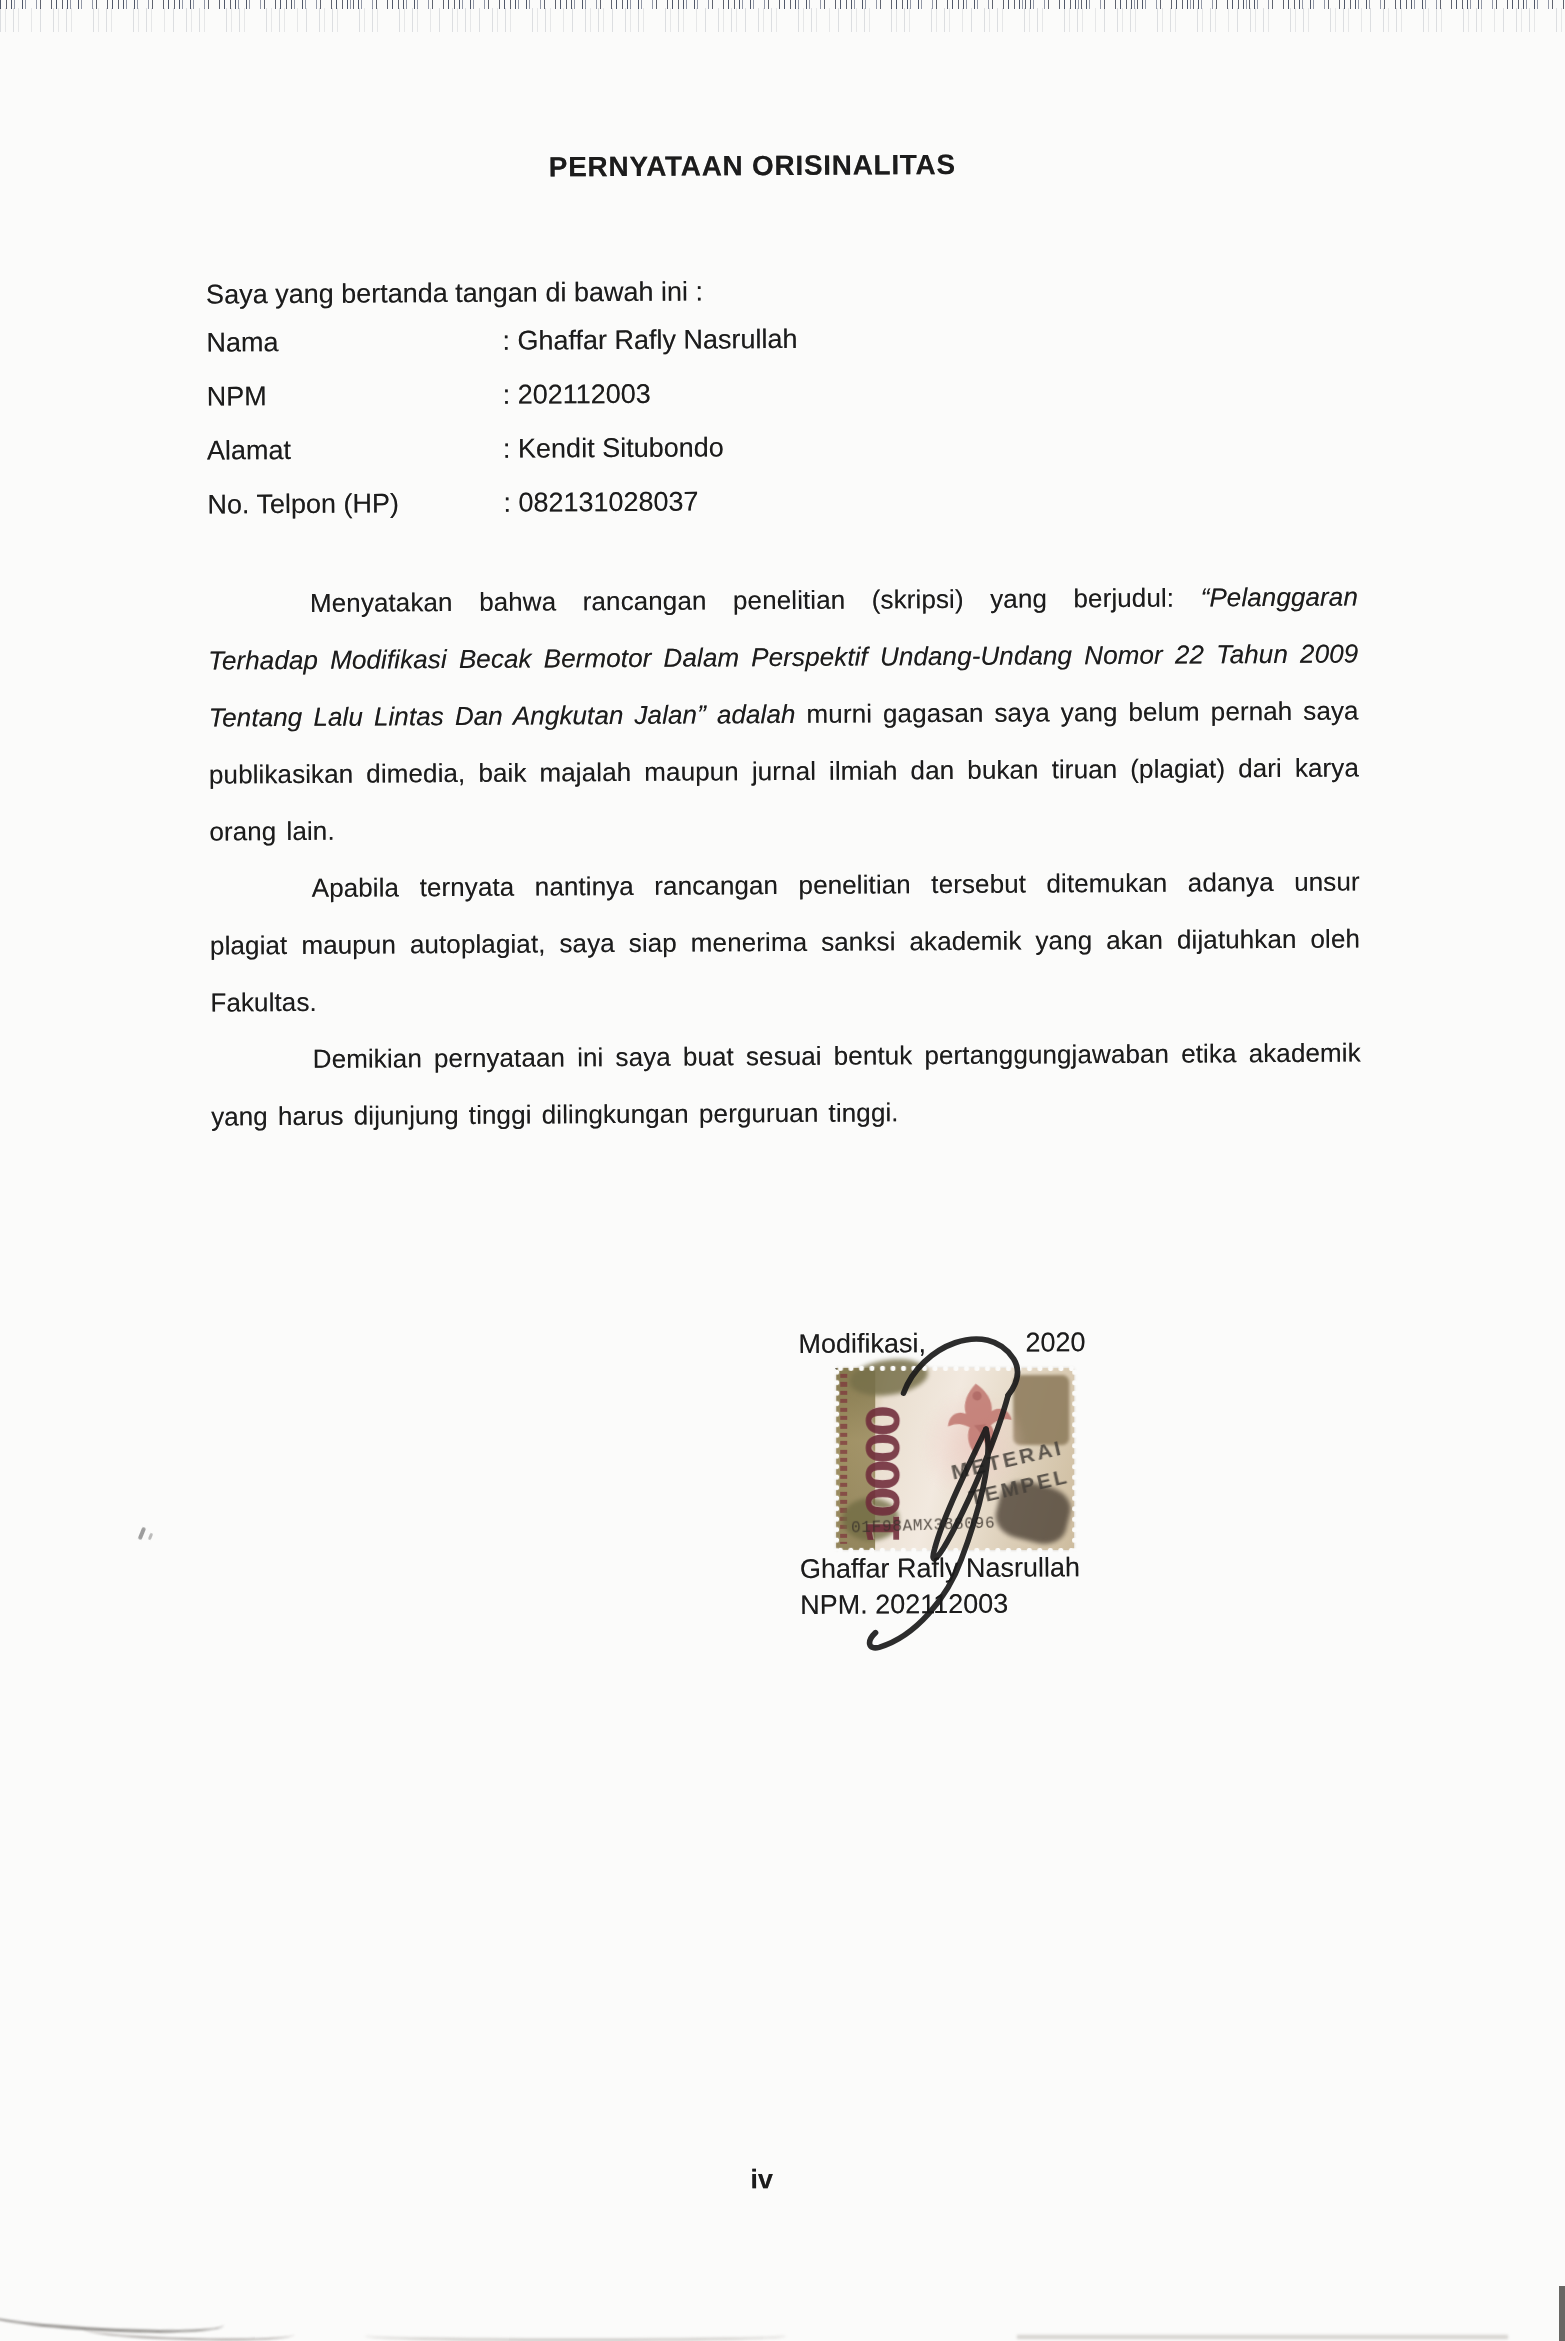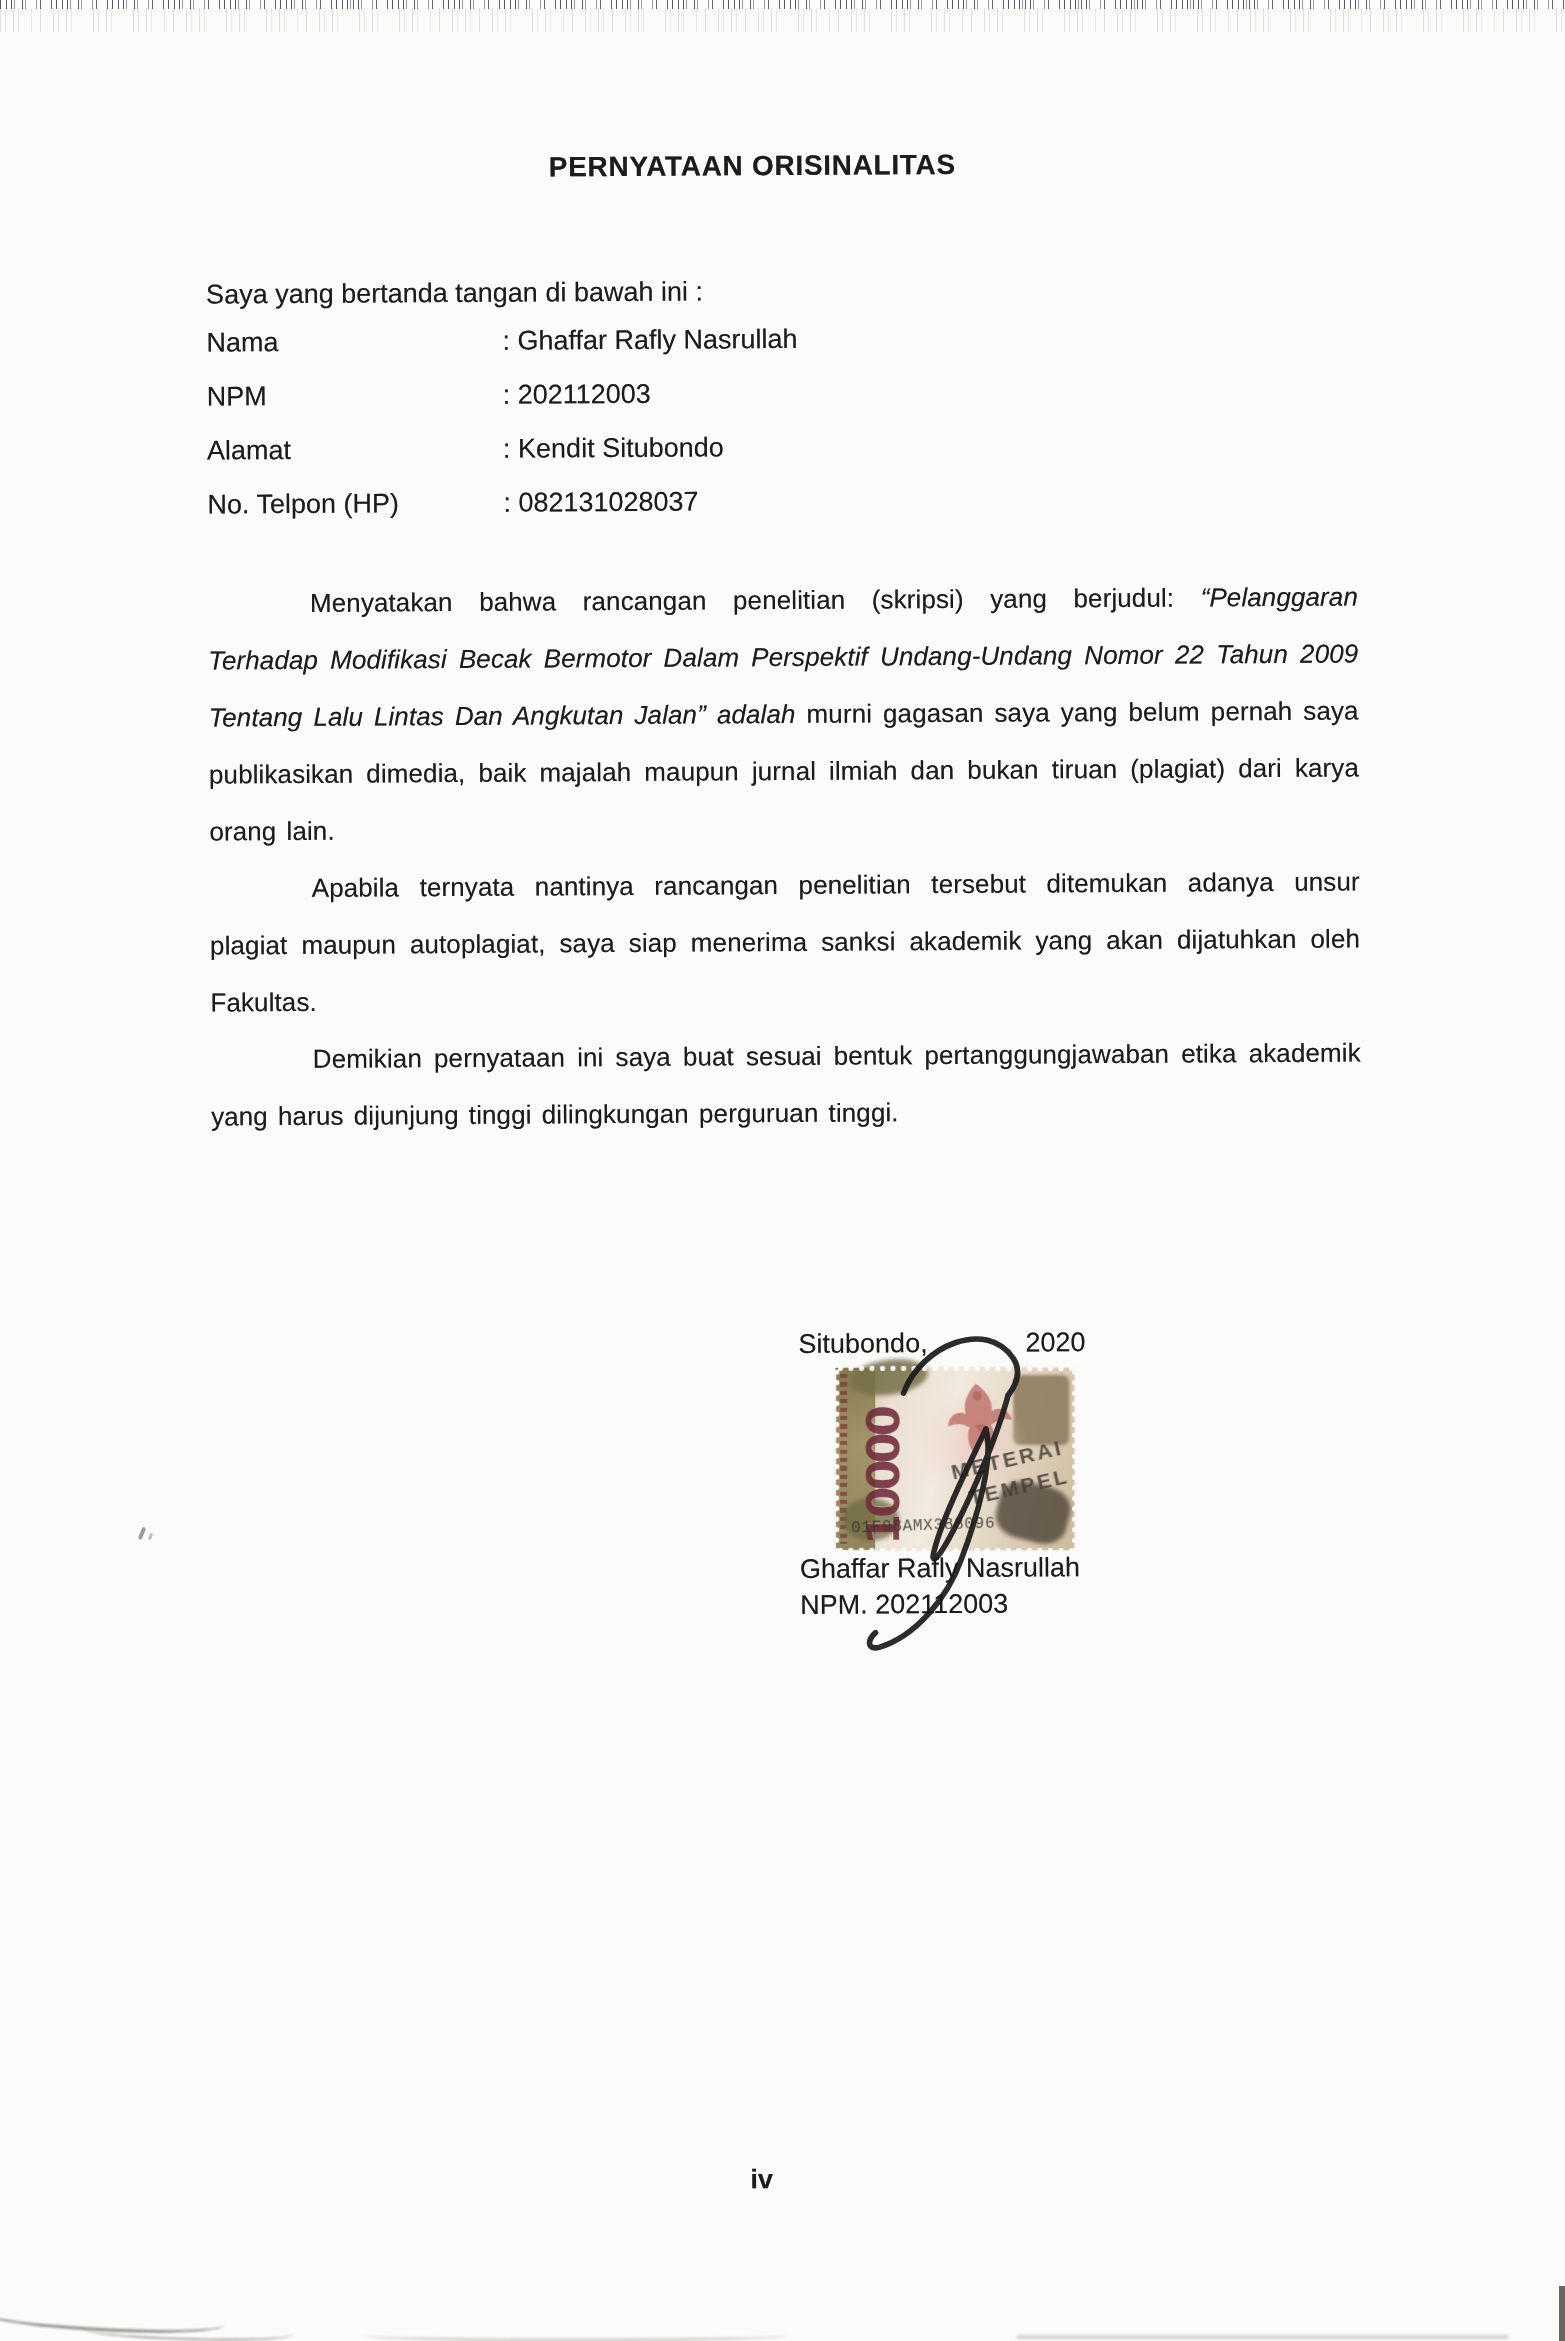--- a/index.html
+++ b/index.html
@@ -163,21 +163,21 @@
     <div class="cell ink">: 082131028037</div>
   </div>
 
   <div class="body-text">
     <p><span class="ink">Menyatakan bahwa rancangan penelitian (skripsi) yang berjudul: </span><span class="ink it">“Pelanggaran Terhadap Modifikasi Becak Bermotor Dalam Perspektif Undang-Undang Nomor 22 Tahun 2009 Tentang Lalu Lintas Dan Angkutan Jalan” adalah </span><span class="ink">murni gagasan saya yang belum pernah saya publikasikan dimedia, baik majalah maupun jurnal ilmiah dan bukan tiruan (plagiat) dari karya orang lain.</span></p>
     <p class="ink">Apabila ternyata nantinya rancangan penelitian tersebut ditemukan adanya unsur plagiat maupun autoplagiat, saya siap menerima sanksi akademik yang akan dijatuhkan oleh Fakultas.</p>
     <p class="ink">Demikian pernyataan ini saya buat sesuai bentuk pertanggungjawaban etika akademik yang harus dijunjung tinggi dilingkungan perguruan tinggi.</p>
   </div>
 
   <div class="sig-date">
-    <span class="ink">Situbondo,</span>
+    <span class="ink">Modifikasi,</span>
     <span class="ink">2020</span>
   </div>
   <div class="sig-yang ink">Ya</div>
 
   <div class="stamp">
     <div class="st-left-band"></div>
     <div class="st-red-strip"></div>
     <div class="st-blob st-tl"></div>
     <div class="st-blob st-tr"></div>
     <div class="st-blob st-br"></div>

